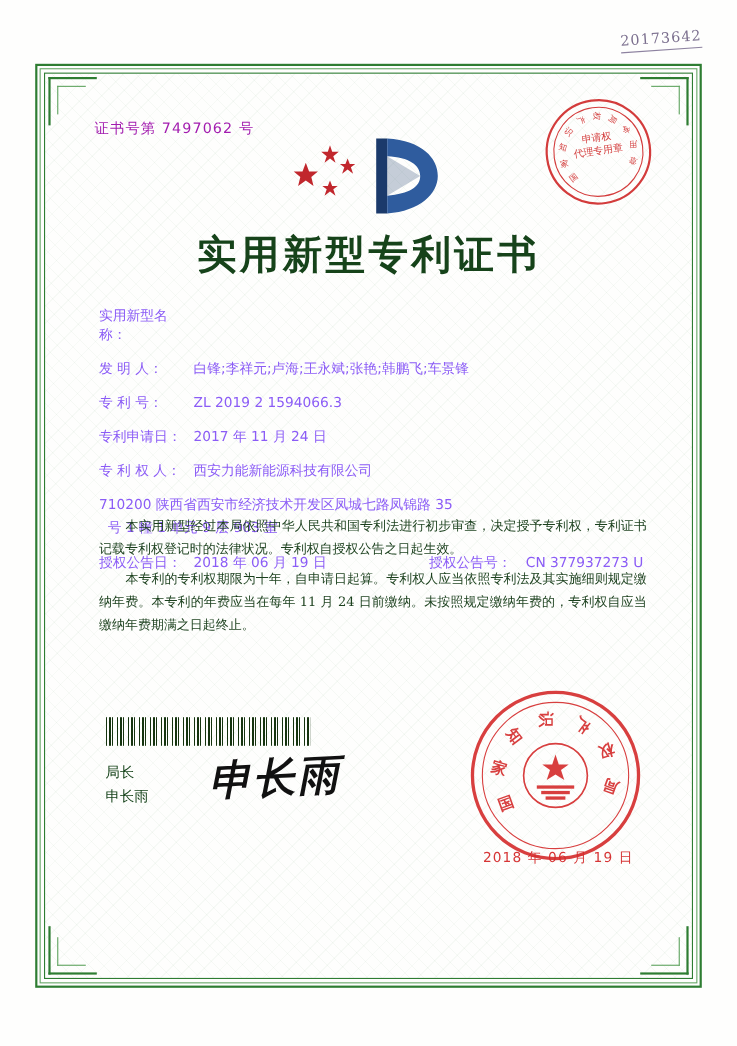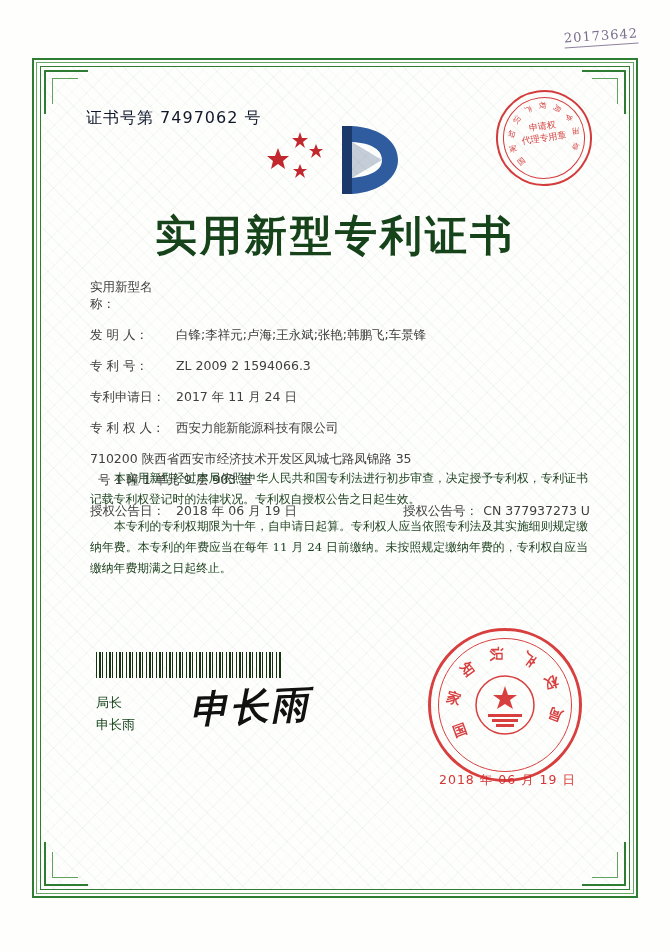--- a/index.html
+++ b/index.html
@@ -113,22 +113,22 @@
     top: 80px;
     width: 550px;
     height: 798px;
   }
 
   .cert-no {
     position: absolute;
     left: 26px;
     top: 28px;
     font-family: "DejaVu Sans", sans-serif;
-    font-size: 16px;
-    color: #0f172a;
+    font-size: 13px;
+    color: #a21caf;
     letter-spacing: 1px;
   }
 
   
   .seal-top {
     position: absolute;
     right: 18px;
     top: 10px;
     width: 92px;
     height: 92px;
@@ -177,33 +177,33 @@
   }
   .logo svg { display: block; margin: 0 auto; }
 
   .doc-title {
     position: absolute;
     left: 0;
     right: 0;
     top: 128px;
     text-align: center;
     font-family: "DejaVu Sans", sans-serif;
-    font-size: 42px;
+    font-size: 36px;
     font-weight: bold;
     letter-spacing: 3px;
     color: #16431a;
   }
 
   .fields {
     position: absolute;
     left: 30px;
     top: 198px;
     width: 500px;
     font-size: 12.5px;
-    color: #404040;
+    color: #8b5cf6;
     line-height: 17px;
   }
   .field-row {
     display: flex;
     margin-bottom: 14px;
   }
   .field-label {
     width: 86px;
     flex: 0 0 86px;
     letter-spacing: 0px;
@@ -214,21 +214,21 @@
   .field-value .line2 {
     display: block;
     margin-top: 4px;
     padding-left: 8px;
   }
   .row-split {
     display: flex;
     margin-bottom: 10px;
   }
   .row-split .left { width: 300px; display: flex; }
-  .row-split .right { flex: 1; display: flex; text-align: right; }
+  .row-split .right { flex: 1; display: flex; }
   .row-split .right .field-label { width: 88px; flex: 0 0 88px; }
 
   .paragraphs {
     position: absolute;
     left: 30px;
     top: 388px;
     width: 498px;
     font-family: "DejaVu Serif", serif;
     font-size: 11.8px;
     line-height: 21px;
@@ -401,21 +401,21 @@
         <div class="field-label">实用新型名称：</div>
       </div>
 
       <div class="field-row">
         <div class="field-label">发 明 人：</div>
         <div class="field-value">白锋;李祥元;卢海;王永斌;张艳;韩鹏飞;车景锋</div>
       </div>
 
       <div class="field-row">
         <div class="field-label">专 利 号：</div>
-        <div class="field-value">ZL 2009 2 1594066.3</div>
+        <div class="field-value">ZL 2019 2 1594066.3</div>
       </div>
 
       <div class="field-row">
         <div class="field-label">专利申请日：</div>
         <div class="field-value">2017 年 11 月 24 日</div>
       </div>
 
       <div class="field-row">
         <div class="field-label">专 利 权 人：</div>
         <div class="field-value">西安力能新能源科技有限公司</div>

